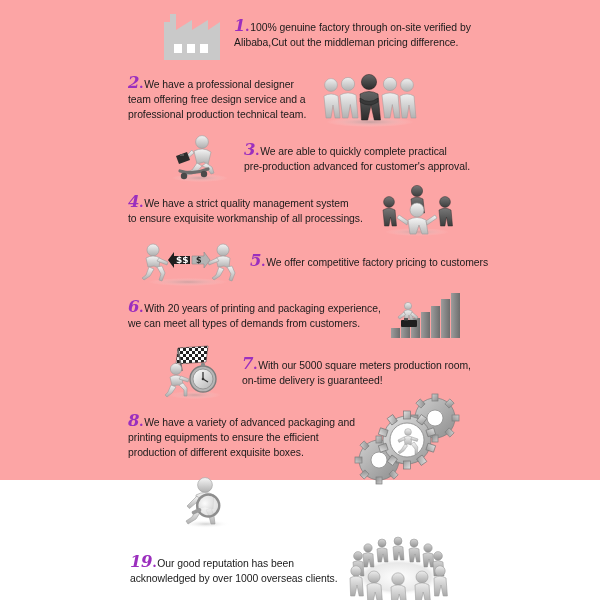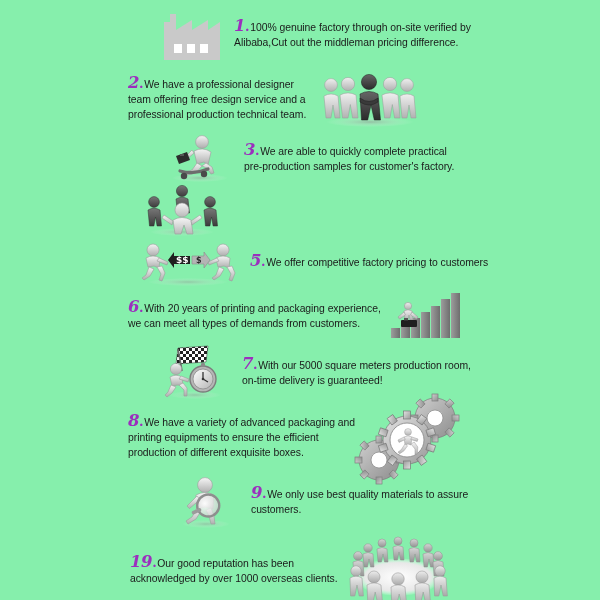--- a/index.html
+++ b/index.html
@@ -10,22 +10,22 @@
   body {
     width: 600px;
     height: 600px;
     overflow: hidden;
     font-family: "Liberation Sans", sans-serif;
     color: #1c1c1c;
   }
   #page {
     position: relative;
     width: 600px;
-    height: 600px;
-    background: #86efac;
+    height: 480px;
+    background: #fca5a5;
   }
 
   .item {
     position: absolute;
     display: flex;
     align-items: center;
   }
   .item.icon-left { flex-direction: row; }
   .item.icon-right { flex-direction: row; }
 
@@ -178,25 +178,29 @@
         <path d="M8 22 l11 -4 3 8 -11 4 z" fill="#2c2c2c"></path>
         <rect x="12" y="20" width="4" height="2" fill="#555"></rect>
         <path d="M12 37 q14 4 28 -2" stroke="#6d6d6d" stroke-width="3.2" fill="none" stroke-linecap="round"></path>
         <circle cx="16" cy="42" r="3.2" fill="#4a4a4a"></circle>
         <circle cx="36" cy="40" r="3.2" fill="#4a4a4a"></circle>
       </svg>
     </div>
     <div class="gap-b"></div>
     <div class="text-box">
       <span class="line"><span class="num"><span>3</span><span class="dot">.</span></span><span>We are able to quickly complete practical</span></span>
-      <span class="line">pre-production samples for customer's factory.</span>
+      <span class="line">pre-production advanced for customer's approval.</span>
     </div>
   </div>
 
   <div class="item icon-right" id="item4">
+    <div class="text-box">
+      <span class="line"><span class="num"><span>4</span><span class="dot">.</span></span><span>We have a strict quality management system</span></span>
+      <span class="line">to ensure exquisite workmanship of all processings.</span>
+    </div>
     <div class="gap-b"></div>
     <div class="icon-box">
       <svg width="80" height="52" viewBox="0 0 80 52" aria-hidden="true">
         <defs>
           <linearGradient id="gF4" x1="0" y1="0" x2="0" y2="1">
             <stop offset="0" stop-color="#f6f6f6"></stop>
               <stop offset="1" stop-color="#b8b8b8"></stop>
           </linearGradient>
           <linearGradient id="gD4" x1="0" y1="0" x2="0" y2="1">
             <stop offset="0" stop-color="#777"></stop>
@@ -458,24 +462,20 @@
           <path d="M36 34 l3 8 1 8 -4 0 -2-8 -3-6 z"></path>
           <path d="M22 22 l-10 10 2.4 2.6 10.6-9 z"></path>
         </g>
         <g transform="translate(18,32) rotate(-25)">
           <circle cx="14" cy="6" r="11" fill="url(#gLens)" stroke="#8e8e8e" stroke-width="2.4"></circle>
           <rect x="-4" y="4.4" width="10" height="3.6" rx="1.6" fill="#9b9b9b"></rect>
         </g>
       </svg>
     </div>
     <div class="gap-b"></div>
-    <div class="text-box">
-      <span class="line"><span class="num"><span>9</span><span class="dot">.</span></span><span>We only use best quality materials to assure</span></span>
-      <span class="line">customers.</span>
-    </div>
   </div>
 
   <div class="item icon-right" id="item10">
     <div class="text-box">
       <span class="line"><span class="num"><span>19</span><span class="dot">.</span></span><span>Our good reputation has been</span></span>
       <span class="line">acknowledged by over 1000 overseas clients.</span>
     </div>
     <div class="gap-c"></div>
     <div class="icon-box">
       <svg width="104" height="70" viewBox="0 0 104 70" aria-hidden="true">

